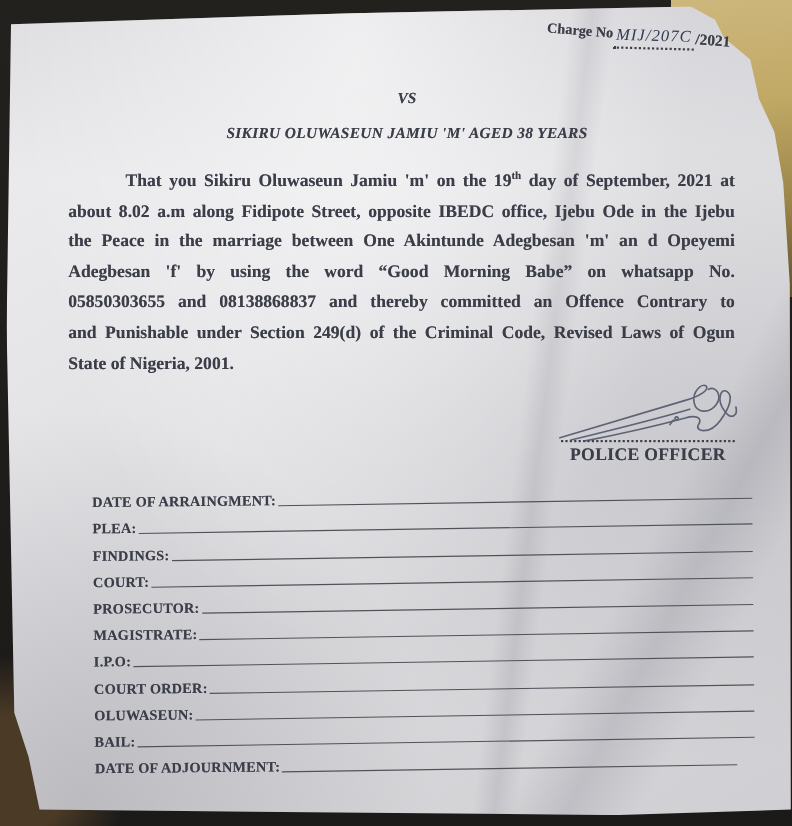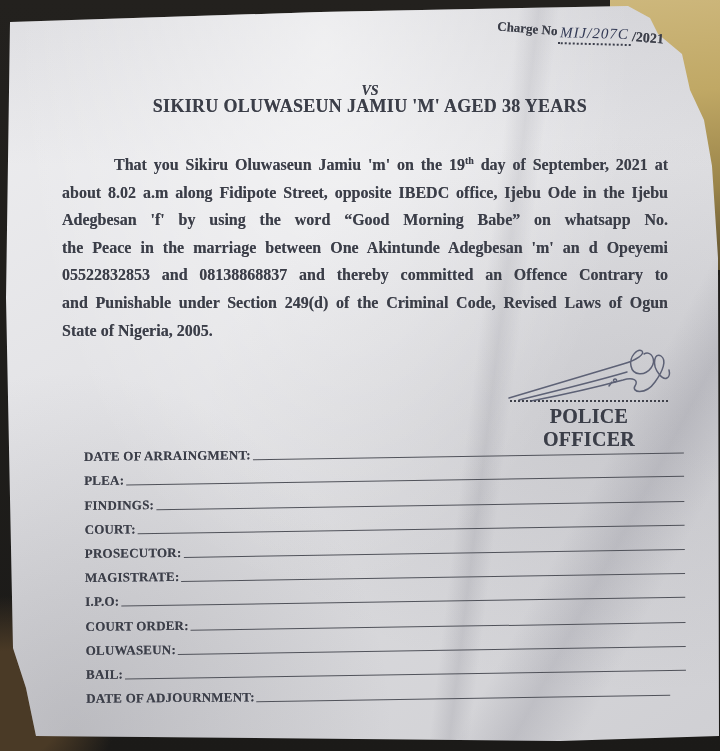--- a/index.html
+++ b/index.html
@@ -40,32 +40,32 @@
   .charge .hand{
     font-style:italic;font-size:15px;color:#333a55;letter-spacing:1px;
     border-bottom:2px dotted #3c3f4c;padding:0 2px 1px 2px;margin:0 1px;
     transform:rotate(-3deg);display:inline-block;text-shadow:none;
   }
   .charge .yr{font-weight:bold;font-size:14px;}
   
   .hdr{position:absolute;left:60px;width:620px;text-align:center;font-weight:bold;}
   .hdr.h1{top:54px;font-size:15px;letter-spacing:.4px;}
   .hdr.h2{top:83px;font-size:14px;font-style:italic;}
-  .hdr.h3{top:96px;font-size:18px;letter-spacing:.3px;}
+  .hdr.h3{top:114px;font-size:14px;letter-spacing:.3px;font-style:italic;}
   
   .para{position:absolute;left:62px;top:139px;width:606px;font-weight:bold;font-size:16px;line-height:27.6px;}
   .jline{text-align:justify;text-align-last:justify;}
   .jline.first{text-indent:52px;margin-top:12px;}
   .jline.last{text-align:left;text-align-last:left;}
   sup{font-size:10px;line-height:0;}
   
   .sigblock{position:absolute;left:505px;top:346px;width:168px;text-align:center;}
   .sig-svg{display:block;margin:0 auto -12px auto;}
   .sigline{display:block;border-bottom:2.4px dotted #3e4049;width:158px;margin:0 auto;height:8px;}
-  .officer{font-weight:bold;font-size:20px;letter-spacing:.3px;margin-top:3px;}
+  .officer{font-weight:bold;font-size:16px;letter-spacing:.3px;margin-top:3px;}
   
   .form{position:absolute;left:85px;top:438px;width:600px;transform:rotate(-.55deg);}
   .frow{display:flex;align-items:flex-end;height:24.2px;}
   .flabel{font-weight:bold;font-size:13px;letter-spacing:.2px;white-space:nowrap;padding-right:2px;}
   .fline{flex:1;border-bottom:1.6px solid #50525a;margin-bottom:3px;transform:rotate(-.35deg);transform-origin:left bottom;}
   .frow:nth-child(11) .fline{margin-right:16px;}
 </style>
 </head>
 <body>
 
@@ -78,25 +78,25 @@
       <span class="hand">MIJ/207C</span>
       <span class="yr">/2021</span>
   </div>
 
   <div class="hdr h2 ink">VS</div>
   <div class="hdr h3 ink">SIKIRU OLUWASEUN JAMIU 'M' AGED 38 YEARS</div>
 
   <div class="para ink">
     <div class="jline first"><span>That you Sikiru Oluwaseun Jamiu 'm' on the 19</span><sup>th</sup><span> day of September, 2021 at</span></div>
     <div class="jline">about 8.02 a.m along Fidipote Street, opposite IBEDC office, Ijebu Ode in the Ijebu</div>
+    <div class="jline">the Peace in the marriage between One Akintunde Adegbesan 'm' an d Opeyemi</div>
     <div class="jline">Adegbesan 'f' by using the word “Good Morning Babe” on whatsapp No.</div>
-    <div class="jline">the Peace in the marriage between One Akintunde Adegbesan 'm' an d Opeyemi</div>
-    <div class="jline">05522832853 and 08138868837 and thereby committed an Offence Contrary to</div>
+    <div class="jline">05850303655 and 08138868837 and thereby committed an Offence Contrary to</div>
     <div class="jline">and Punishable under Section 249(d) of the Criminal Code, Revised Laws of Ogun</div>
-    <div class="jline last">State of Nigeria, 2005.</div>
+    <div class="jline last">State of Nigeria, 2001.</div>
   </div>
 
   <div class="sigblock">
     <svg class="sig-svg" width="168" height="58" viewBox="0 0 168 58">
       <g fill="none" stroke="#4a4f66" stroke-width="1.5" stroke-linecap="round" opacity="0.85">
         <path d="M4,52 C50,38 90,26 118,18 C132,14 140,8 137,5 C133,2 124,10 126,20 C128,30 140,30 146,22 C152,14 146,4 139,8"></path>
         <path d="M14,54 C55,44 95,34 122,26"></path>
         <path d="M26,55 C62,48 96,40 118,34 C128,31 134,34 130,40 C126,46 140,50 150,36 C158,25 162,14 156,10 C150,6 146,18 154,28 C160,36 166,32 164,24"></path>
         <path d="M104,40 l3,-4 M110,36 a1.5,1.5 0 1,1 0.1,0"></path>
       </g>

